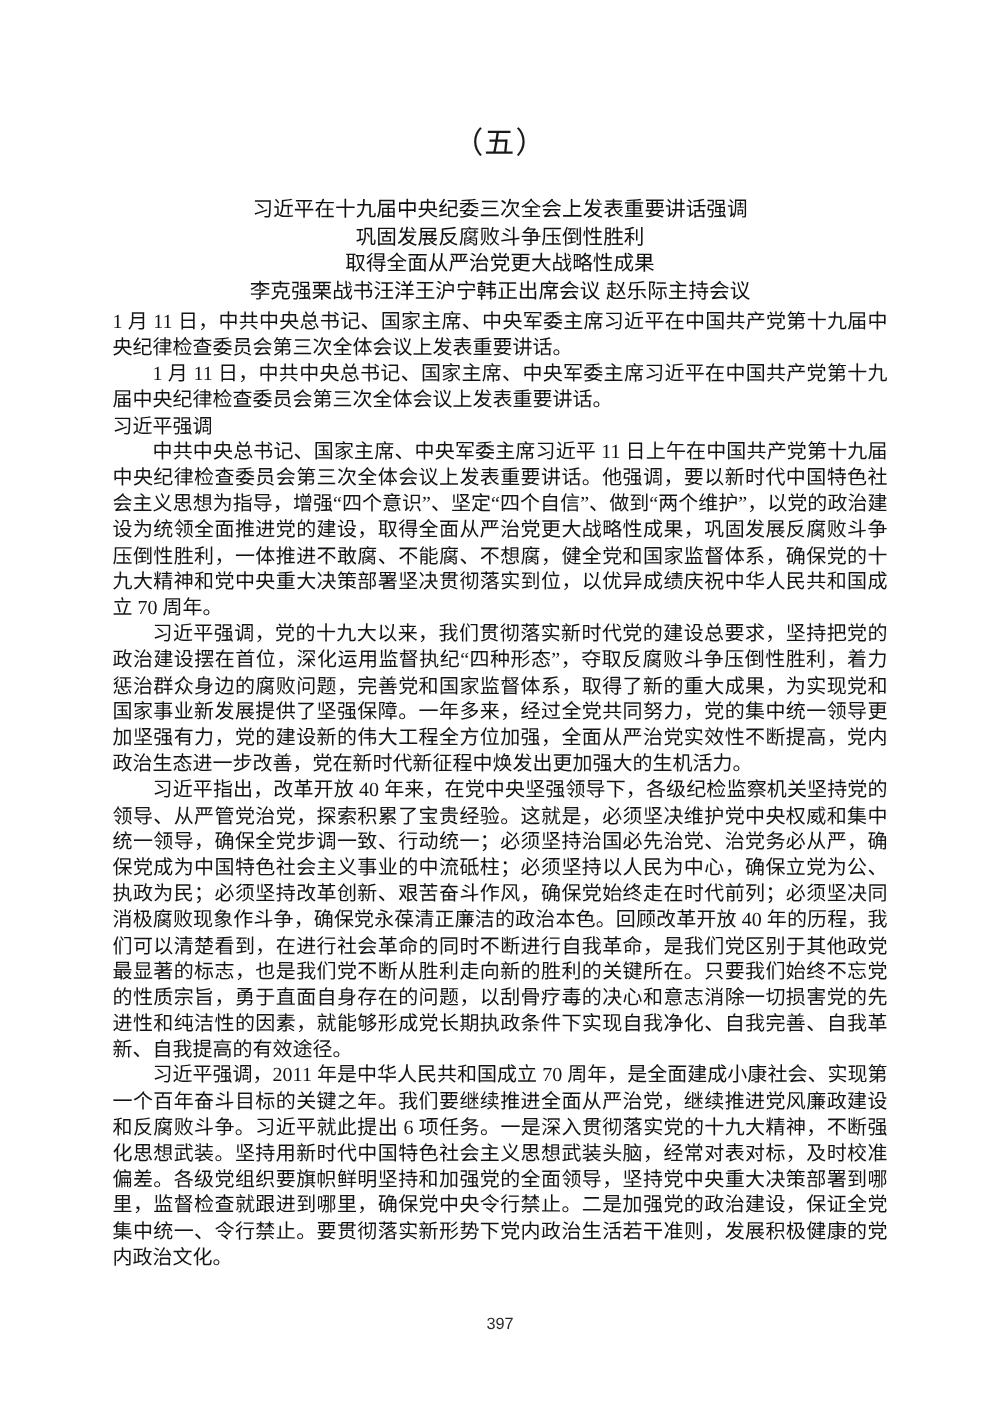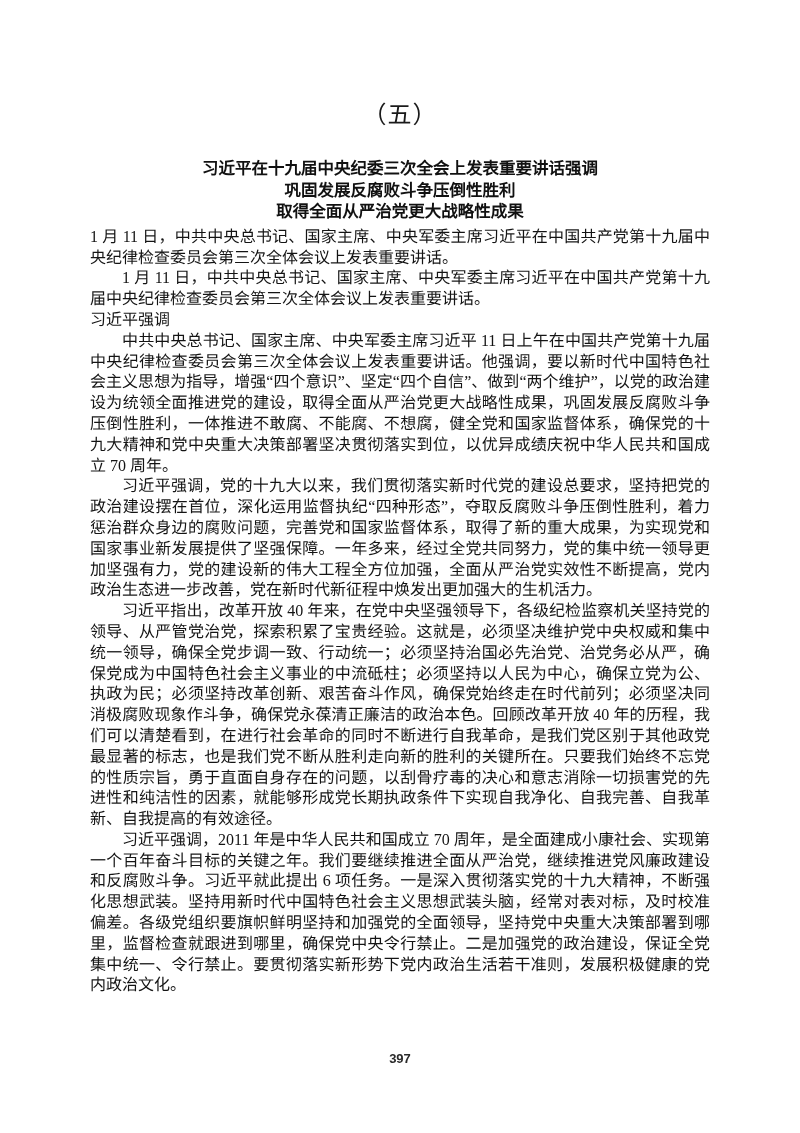--- a/index.html
+++ b/index.html
@@ -21,21 +21,21 @@
     text-align: center;
     font-size: 24px;
     line-height: 40px;
     letter-spacing: 1px;
     color: #1a1a1a;
   }
   .headlines {
     margin-top: 23px;
     text-align: center;
     font-family: "Liberation Sans", "DejaVu Sans", sans-serif;
-    font-weight: bold;
+    font-weight: normal;
     color: #111111;
   }
   .headline-line {
     font-size: 16.5px;
     line-height: 21.6px;
   }
   .body-text {
     width: 620px;
     margin: 4px 90px 0 90px;
     font-size: 16px;
@@ -53,34 +53,34 @@
   }
   .page-number {
     position: absolute;
     top: 1051px;
     left: 0;
     width: 100%;
     text-align: center;
     font-family: "Liberation Sans", "DejaVu Sans", sans-serif;
     font-size: 13px;
     color: #2b2b2b;
-    font-weight: bold;
   }
 </style>
 </head>
 <body>
 
 <div class="page">
 
   <div class="section-number">（五）</div>
 
   <div class="headlines">
     <div class="headline-line">习近平在十九届中央纪委三次全会上发表重要讲话强调</div>
     <div class="headline-line">巩固发展反腐败斗争压倒性胜利</div>
     <div class="headline-line">取得全面从严治党更大战略性成果</div>
+    <div class="headline-line">李克强栗战书汪洋王沪宁韩正出席会议 赵乐际主持会议</div>
   </div>
 
   <div class="body-text">
     <p class="para">1 月 11 日，中共中央总书记、国家主席、中央军委主席习近平在中国共产党第十九届中央纪律检查委员会第三次全体会议上发表重要讲话。</p>
     <p class="para indent">1 月 11 日，中共中央总书记、国家主席、中央军委主席习近平在中国共产党第十九届中央纪律检查委员会第三次全体会议上发表重要讲话。</p>
     <p class="para">习近平强调</p>
     <p class="para indent">中共中央总书记、国家主席、中央军委主席习近平 11 日上午在中国共产党第十九届中央纪律检查委员会第三次全体会议上发表重要讲话。他强调，要以新时代中国特色社会主义思想为指导，增强“四个意识”、坚定“四个自信”、做到“两个维护”，以党的政治建设为统领全面推进党的建设，取得全面从严治党更大战略性成果，巩固发展反腐败斗争压倒性胜利，一体推进不敢腐、不能腐、不想腐，健全党和国家监督体系，确保党的十九大精神和党中央重大决策部署坚决贯彻落实到位，以优异成绩庆祝中华人民共和国成立 70 周年。</p>
     <p class="para indent">习近平强调，党的十九大以来，我们贯彻落实新时代党的建设总要求，坚持把党的政治建设摆在首位，深化运用监督执纪“四种形态”，夺取反腐败斗争压倒性胜利，着力惩治群众身边的腐败问题，完善党和国家监督体系，取得了新的重大成果，为实现党和国家事业新发展提供了坚强保障。一年多来，经过全党共同努力，党的集中统一领导更加坚强有力，党的建设新的伟大工程全方位加强，全面从严治党实效性不断提高，党内政治生态进一步改善，党在新时代新征程中焕发出更加强大的生机活力。</p>
     <p class="para indent">习近平指出，改革开放 40 年来，在党中央坚强领导下，各级纪检监察机关坚持党的领导、从严管党治党，探索积累了宝贵经验。这就是，必须坚决维护党中央权威和集中统一领导，确保全党步调一致、行动统一；必须坚持治国必先治党、治党务必从严，确保党成为中国特色社会主义事业的中流砥柱；必须坚持以人民为中心，确保立党为公、执政为民；必须坚持改革创新、艰苦奋斗作风，确保党始终走在时代前列；必须坚决同消极腐败现象作斗争，确保党永葆清正廉洁的政治本色。回顾改革开放 40 年的历程，我们可以清楚看到，在进行社会革命的同时不断进行自我革命，是我们党区别于其他政党最显著的标志，也是我们党不断从胜利走向新的胜利的关键所在。只要我们始终不忘党的性质宗旨，勇于直面自身存在的问题，以刮骨疗毒的决心和意志消除一切损害党的先进性和纯洁性的因素，就能够形成党长期执政条件下实现自我净化、自我完善、自我革新、自我提高的有效途径。</p>
     <p class="para indent">习近平强调，2011 年是中华人民共和国成立 70 周年，是全面建成小康社会、实现第一个百年奋斗目标的关键之年。我们要继续推进全面从严治党，继续推进党风廉政建设和反腐败斗争。习近平就此提出 6 项任务。一是深入贯彻落实党的十九大精神，不断强化思想武装。坚持用新时代中国特色社会主义思想武装头脑，经常对表对标，及时校准偏差。各级党组织要旗帜鲜明坚持和加强党的全面领导，坚持党中央重大决策部署到哪里，监督检查就跟进到哪里，确保党中央令行禁止。二是加强党的政治建设，保证全党集中统一、令行禁止。要贯彻落实新形势下党内政治生活若干准则，发展积极健康的党内政治文化。</p>

